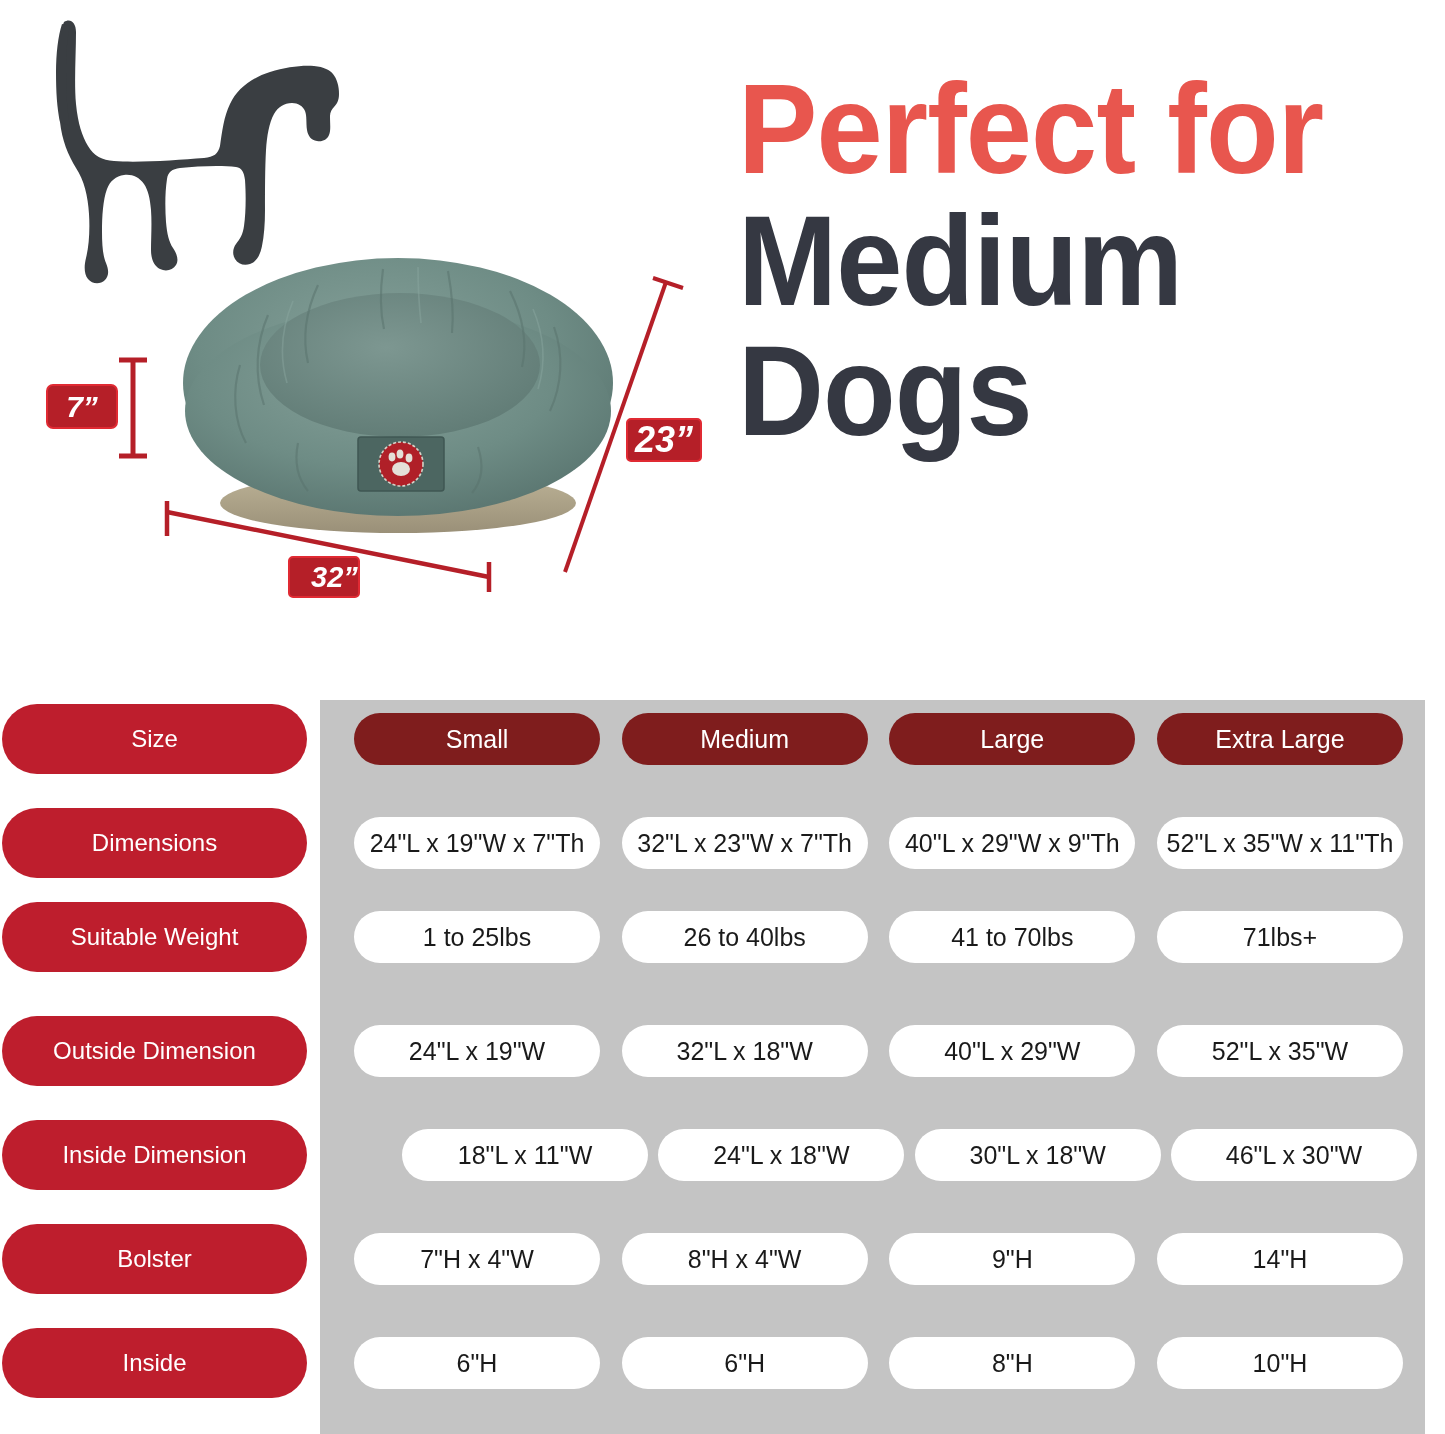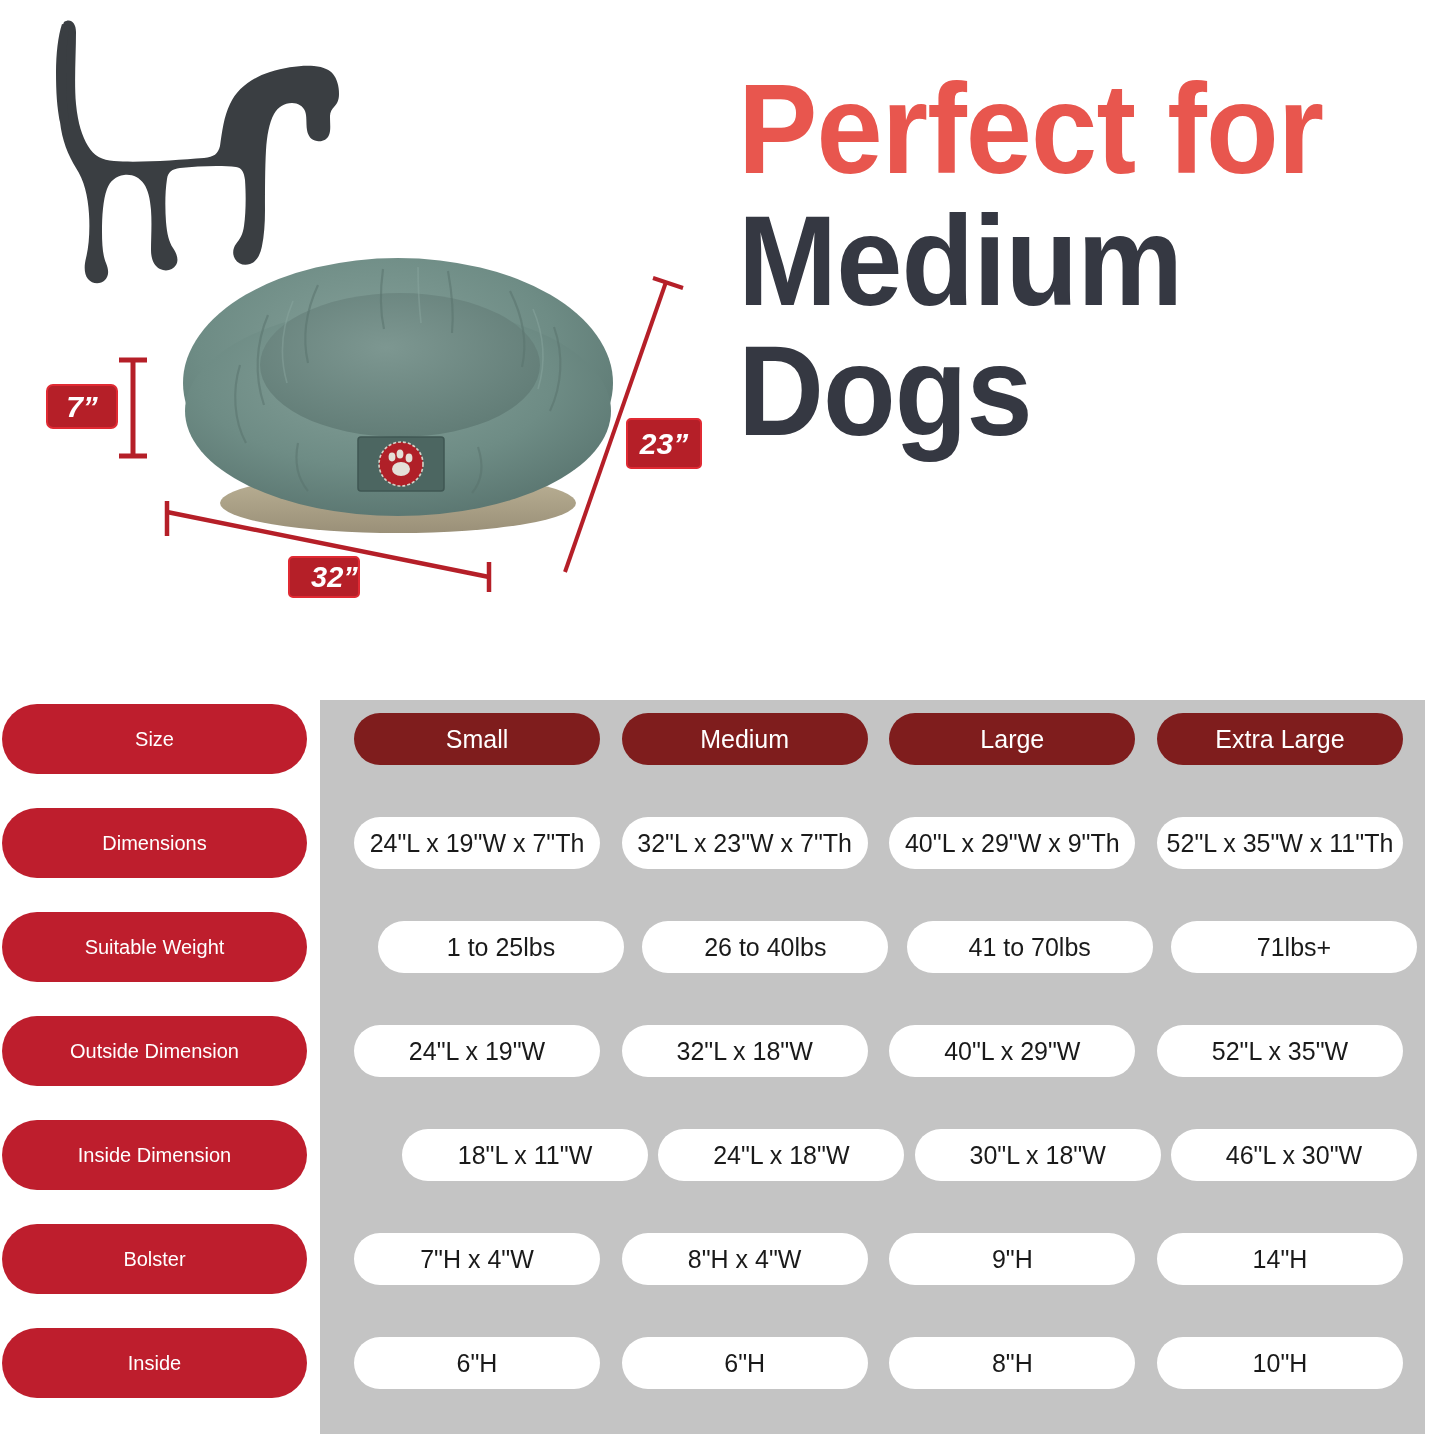--- a/index.html
+++ b/index.html
@@ -84,22 +84,22 @@
     box-sizing: border-box;
   }
   .badge-7 {
     left: 46px; top: 384px;
     width: 72px; height: 45px;
     font-size: 30px;
     border-radius: 7px;
   }
   .badge-23 {
     left: 626px; top: 418px;
-    width: 76px; height: 51px;
-    font-size: 30px;
+    width: 76px; height: 44px;
+    font-size: 36px;
     border-radius: 5px;
   }
   .badge-32 {
     left: 288px; top: 556px;
     width: 72px; height: 42px;
     font-size: 29px;
     border-radius: 5px;
     padding-left: 21px;
   }
 
@@ -133,21 +133,21 @@
     width: 305px;
     min-width: 305px;
     height: 70px;
     margin-left: 2px;
     background: #BE1E2D;
     border-radius: 38px;
     color: #ffffff;
     display: flex;
     align-items: center;
     justify-content: center;
-    font-size: 20px;
+    font-size: 24px;
     font-weight: normal;
     box-sizing: border-box;
     z-index: 3;
     position: relative;
   }
 
   .cells {
     display: flex;
     margin-left: 19px;
     width: 1105px;
@@ -305,21 +305,21 @@
     <div class="spec-row" style="top:118px;">
       <div class="row-label">Dimensions</div>
       <div class="cells">
         <div class="cell">24"L x 19"W x 7"Th</div>
         <div class="cell">32"L x 23"W x 7"Th</div>
         <div class="cell">40"L x 29"W x 9"Th</div>
         <div class="cell">52"L x 35"W x 11"Th</div>
       </div>
     </div>
 
-    <div class="spec-row" style="top:222px;gap:24px;">
+    <div class="spec-row" style="top:212px;">
       <div class="row-label">Suitable Weight</div>
       <div class="cells">
         <div class="cell">1 to 25lbs</div>
         <div class="cell">26 to 40lbs</div>
         <div class="cell">41 to 70lbs</div>
         <div class="cell">71lbs+</div>
       </div>
     </div>
 
     <div class="spec-row" style="top:326px;">

